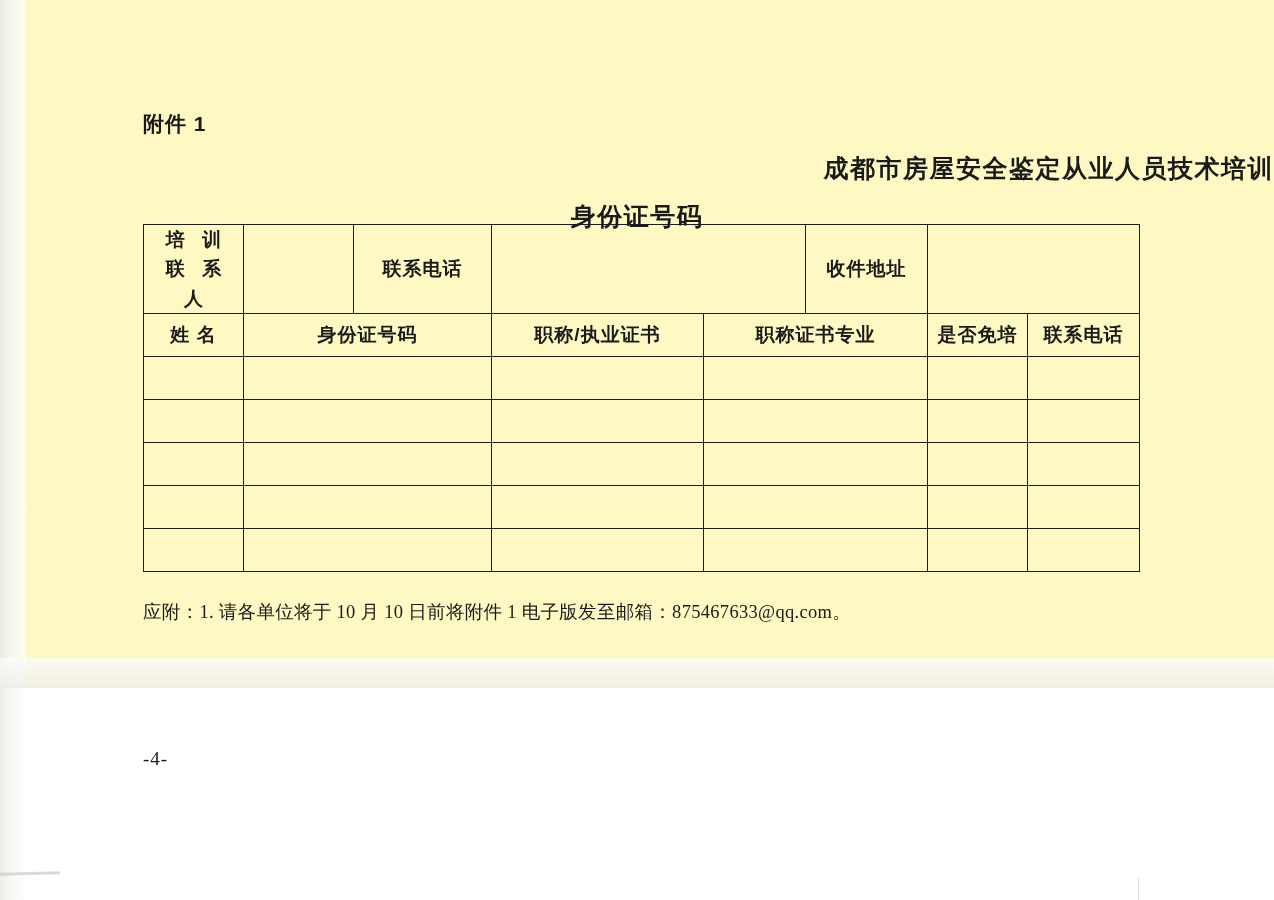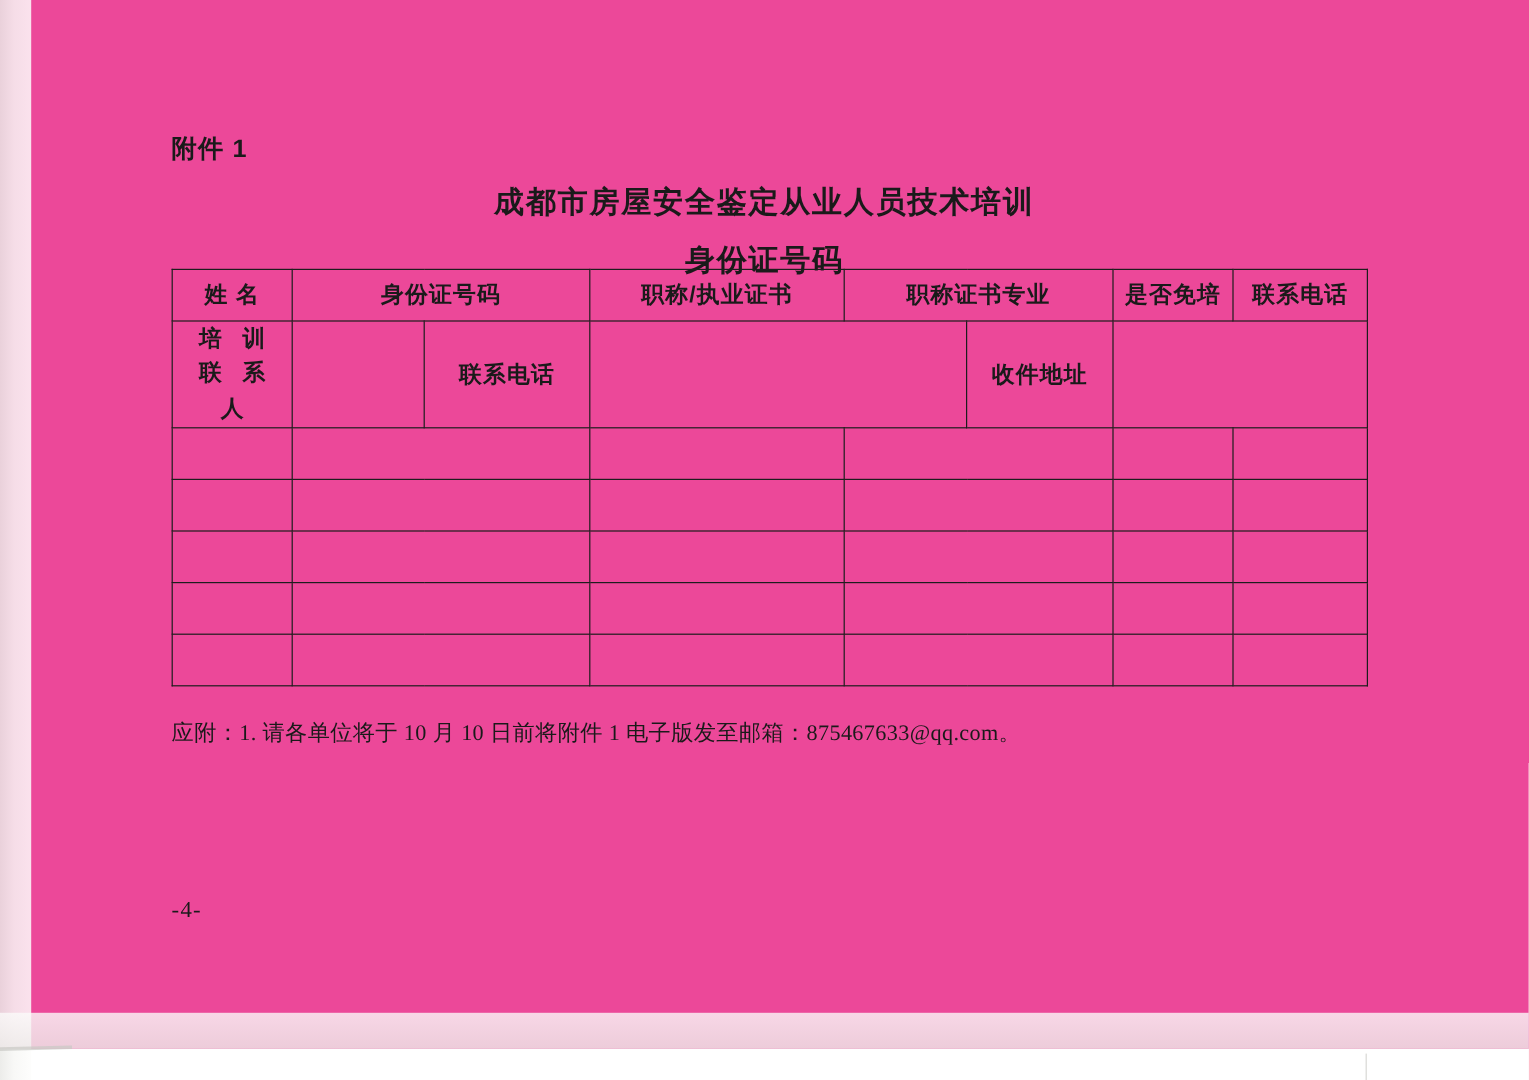--- a/index.html
+++ b/index.html
@@ -12,22 +12,22 @@
     height: 900px;
     position: relative;
     font-family: "Liberation Serif", "DejaVu Serif", serif;
     color: #1a1a1a;
     overflow: hidden;
   }
   .page {
     position: absolute;
     left: 0; top: 0;
     width: 1274px;
-    height: 874px;
-    background: #ec4899;
+    height: 688px;
+    background: #fef9c3;
   }
   
   .scan-edge-left {
     position: absolute;
     left: 0; top: 0;
     width: 26px; height: 900px;
     background: linear-gradient(to right, #e9e9e6 0%, #f7f7f5 45%, #fdfdfc 100%);
     opacity: .85;
   }
   .scan-edge-bottom {
@@ -61,21 +61,21 @@
     font-weight: bold;
     font-family: "Liberation Sans", sans-serif;
     letter-spacing: 1px;
   }
 
   .doc-title {
     position: absolute;
     left: 0;
     top: 152px;
     width: 1274px;
-    text-align: center;
+    text-align: right;
     font-size: 25px;
     font-weight: bold;
     font-family: "Liberation Sans", sans-serif;
     letter-spacing: 1.5px;
   }
   .doc-title-2 {
     position: absolute;
     left: 0;
     top: 200px;
     width: 1274px;
@@ -173,41 +173,41 @@
       <col style="width:212px">
       <col style="width:102px">
       <col style="width:122px">
       <col style="width:100px">
       <col style="width:112px">
     </colgroup>
 
     <tbody>
 
     <tr>
-      <td class="label-spread">姓     名</td>
-      <td colspan="2">身份证号码</td>
-      <td>职称/执业证书</td>
-      <td colspan="2">职称证书专业</td>
-      <td>是否免培</td>
-      <td>联系电话</td>
-    </tr>
-
-    <tr>
       <td class="tall">
         <div class="two-line-cell">培     训</div>
         <div class="two-line-cell">联  系  人</div>
       </td>
       <td class="tall"></td>
       <td class="tall">联系电话</td>
       <td class="tall" colspan="2"></td>
       <td class="tall">收件地址</td>
       <td class="tall" colspan="2"></td>
     </tr>
 
     <tr>
+      <td class="label-spread">姓     名</td>
+      <td colspan="2">身份证号码</td>
+      <td>职称/执业证书</td>
+      <td colspan="2">职称证书专业</td>
+      <td>是否免培</td>
+      <td>联系电话</td>
+    </tr>
+
+    <tr>
       <td class="blank"></td>
       <td class="blank" colspan="2"></td>
       <td class="blank"></td>
       <td class="blank" colspan="2"></td>
       <td class="blank"></td>
       <td class="blank"></td>
     </tr>
     <tr>
       <td class="blank"></td>
       <td class="blank" colspan="2"></td>

